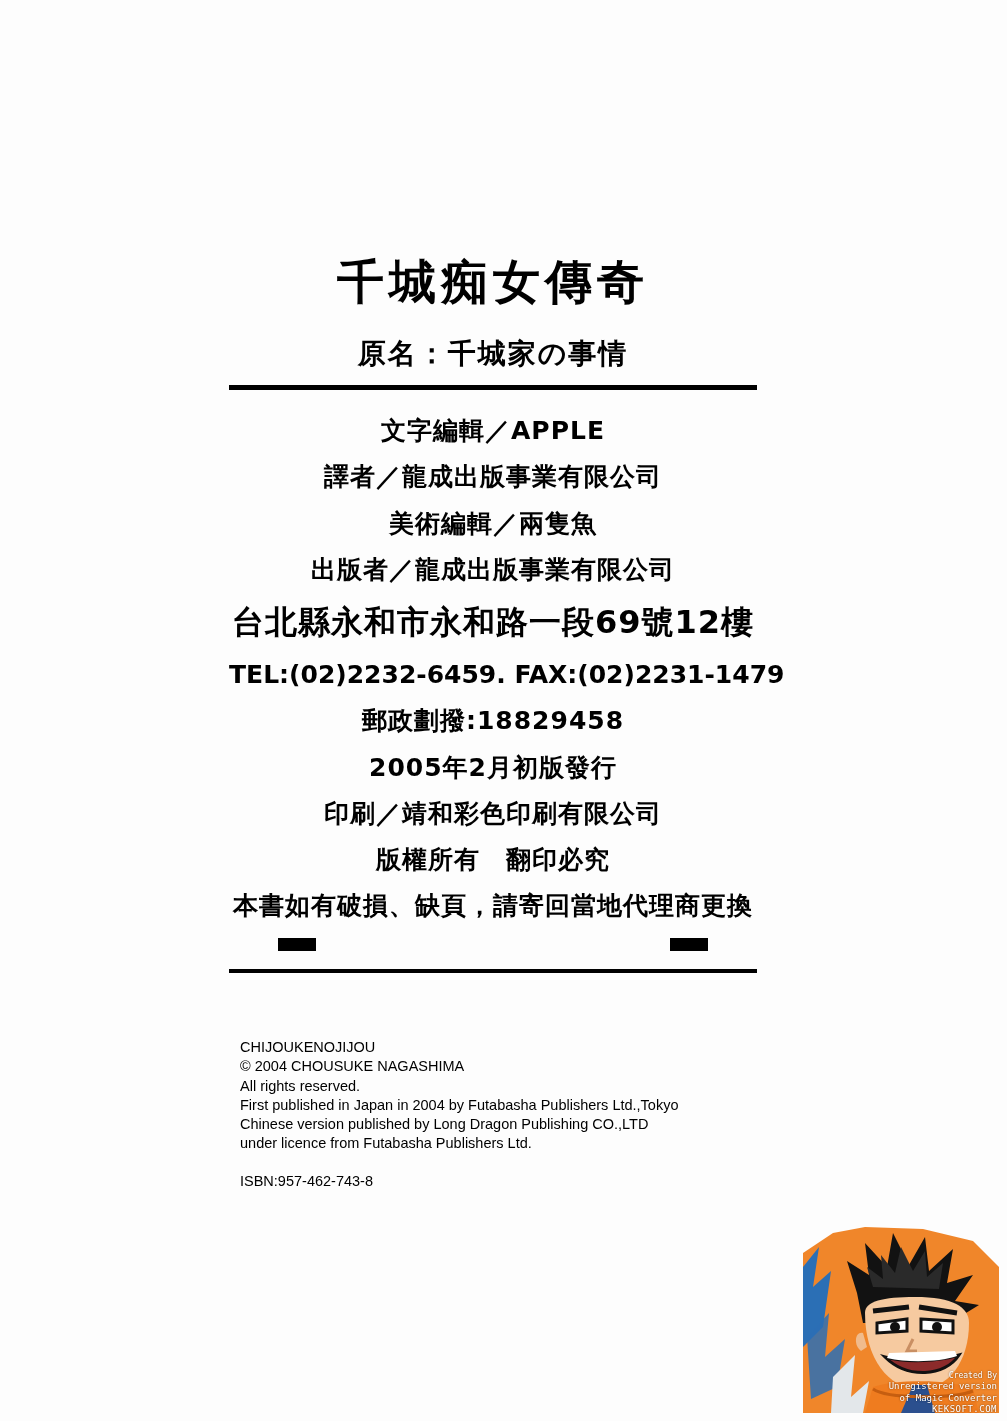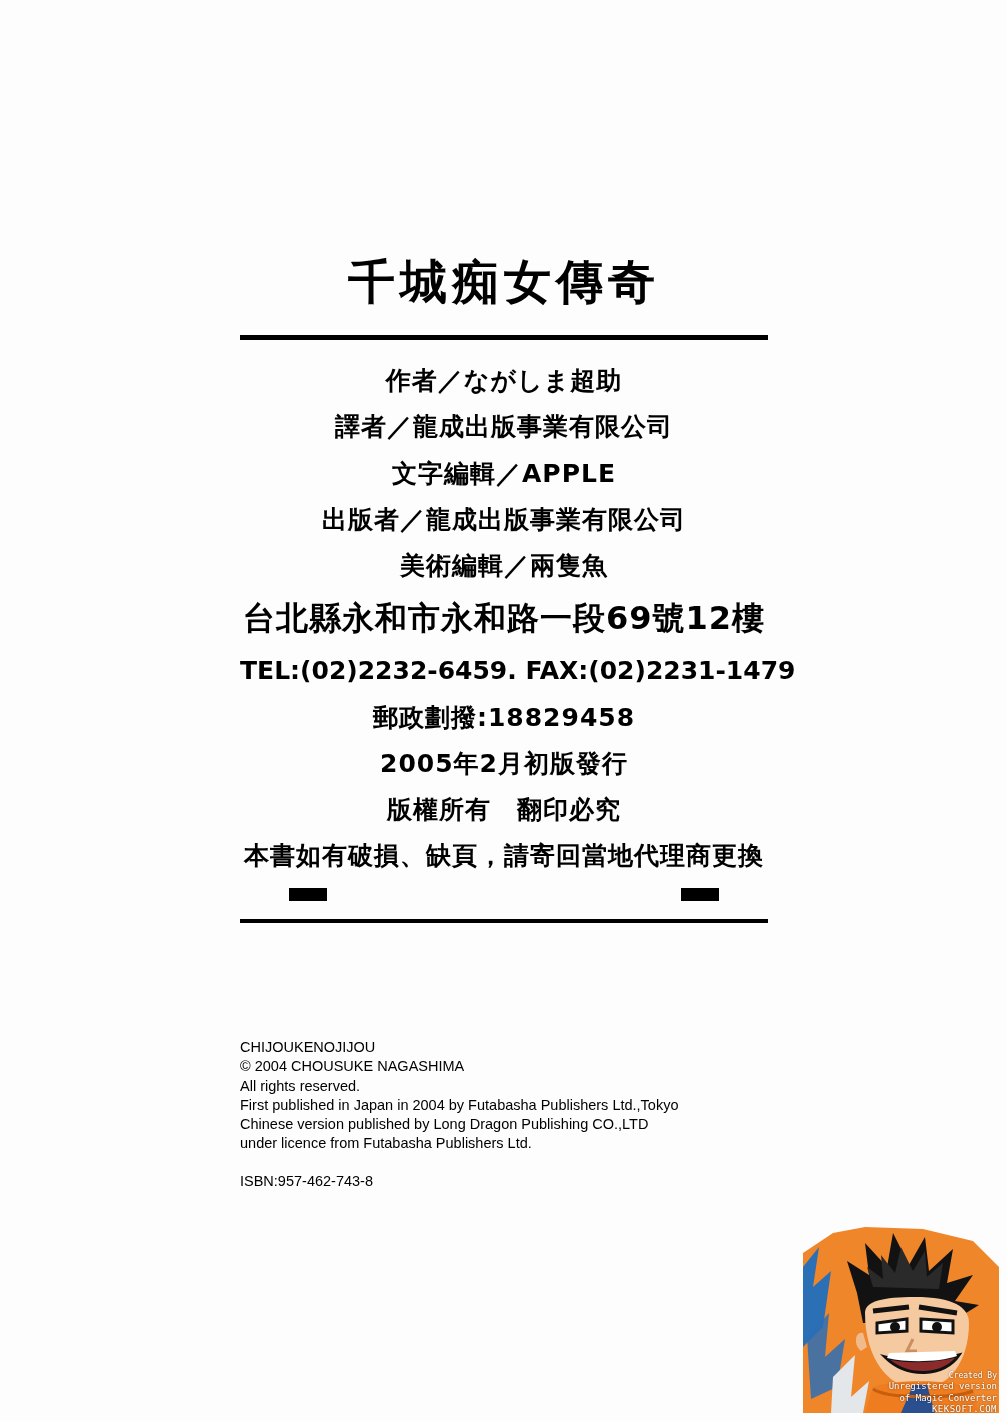--- a/index.html
+++ b/index.html
@@ -15,21 +15,21 @@
     color: #000000;
     overflow: hidden;
   }
   .page {
     position: absolute;
     inset: 0;
     background: #fdfdfd;
   }
   .colophon {
     position: absolute;
-    left: 240px;
+    left: 229px;
     top: 255px;
     width: 528px;
     text-align: center;
   }
   .book-title {
     font-size: 47px;
     font-weight: bold;
     letter-spacing: 5px;
     line-height: 1.15;
     margin: 0 0 26px 0;
@@ -124,32 +124,33 @@
   .watermark .l1 { font-size: 8px; }
   .watermark .l4 { font-size: 9px; letter-spacing: .5px; }
 </style>
 </head>
 <body>
 
 <div class="page">
 
   <div class="colophon">
     <h1 class="book-title">千城痴女傳奇</h1>
+    <div class="orig-title">原名：千城家の事情</div>
     <hr class="rule">
 
     <ul class="credit-list">
-      <li>作者／ながしま超助</li>
+      <li>文字編輯／APPLE</li>
       <li>譯者／龍成出版事業有限公司</li>
-      <li>文字編輯／APPLE</li>
+      <li>美術編輯／兩隻魚</li>
       <li>出版者／龍成出版事業有限公司</li>
-      <li>美術編輯／兩隻魚</li>
       <li class="wide">台北縣永和市永和路一段69號12樓</li>
       <li class="tel">TEL:(02)2232-6459. FAX:(02)2231-1479</li>
       <li>郵政劃撥:18829458</li>
       <li>2005年2月初版發行</li>
+      <li>印刷／靖和彩色印刷有限公司</li>
       <li>版權所有　翻印必究</li>
       <li class="notice">本書如有破損、缺頁，請寄回當地代理商更換</li>
     </ul>
 
     <div class="marks">
       <span class="mark-block"></span>
       <span class="mark-block"></span>
     </div>
 
     <hr class="rule thin">

